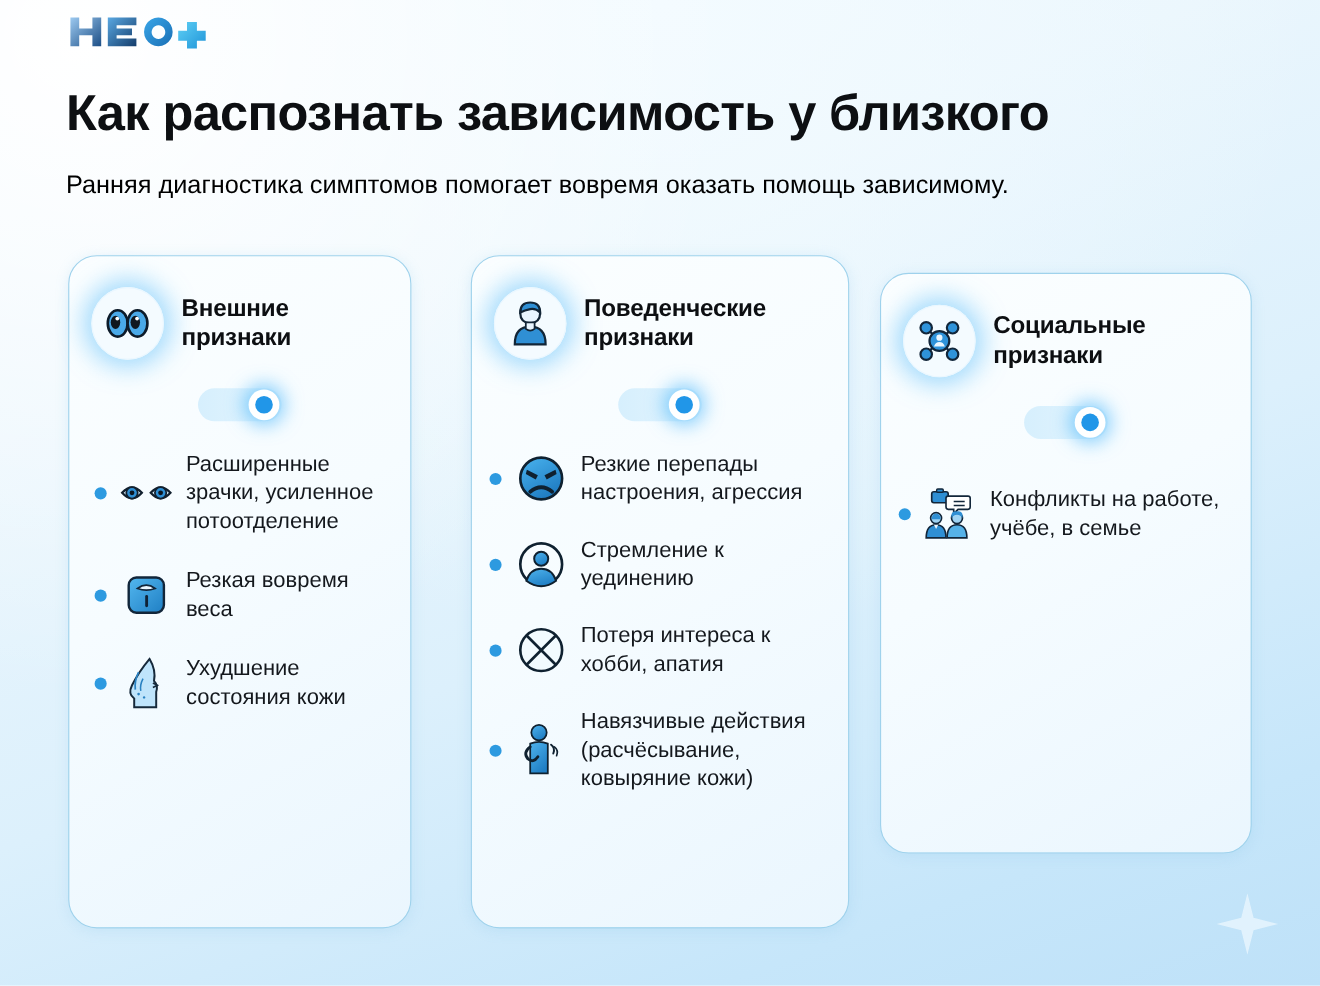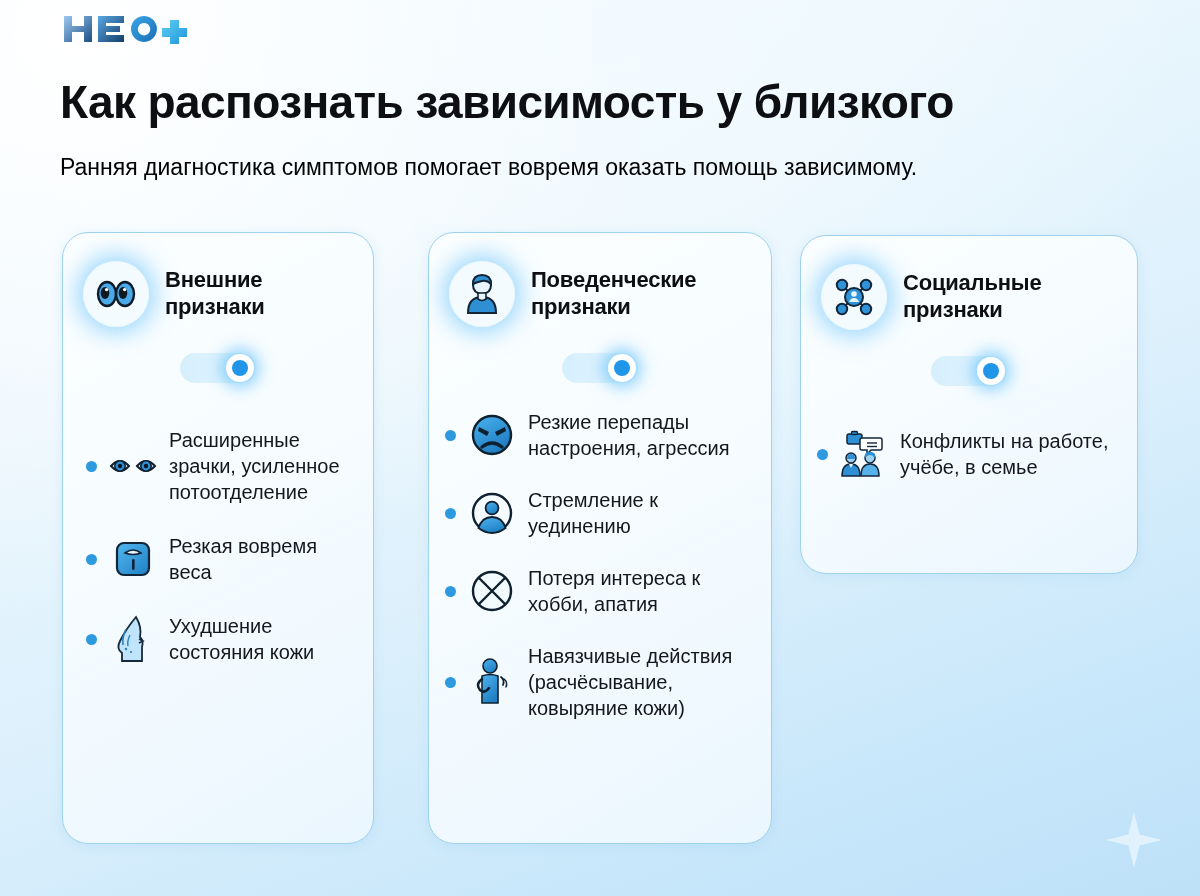--- a/index.html
+++ b/index.html
@@ -41,21 +41,21 @@
   .card{
     position:absolute;
     border:1.5px solid #9fd2ec;
     border-radius:26px;
     background:linear-gradient(150deg,#fbfeff 0%,#f6fcff 45%,#eaf6fe 100%);
     box-shadow:0 2px 12px rgba(120,190,230,.18);
     box-sizing:border-box;
   }
   .card.c1{left:62px;top:0;width:312px;height:612px;}
   .card.c2{left:428px;top:0;width:344px;height:612px;}
-  .card.c3{left:800px;top:3px;width:338px;height:339px;}
+  .card.c3{left:800px;top:16px;width:338px;height:528px;}
 
   .card-head{display:flex;align-items:center;gap:16px;padding:28px 20px 0 20px;}
   .head-badge{
     width:66px;height:66px;border-radius:50%;flex:0 0 66px;
     background:#f4fbff;
     display:flex;align-items:center;justify-content:center;
     box-shadow:0 0 22px 7px rgba(90,190,250,.55), inset 0 0 0 1px #eaf7ff;
   }
   .head-title{
     font-size:22px;font-weight:bold;color:#0d0f12;line-height:1.22;letter-spacing:-.2px;
@@ -77,21 +77,21 @@
   }
 
   
   .list{margin-top:24px;padding:0 14px 0 16px;}
   .row{display:flex;align-items:center;gap:10px;margin-bottom:22px;}
   .bullet{flex:0 0 11px;width:11px;height:11px;border-radius:50%;background:#2d9ae0;}
   .row-ico{flex:0 0 52px;width:52px;height:50px;display:flex;align-items:center;justify-content:center;}
   .row-ico svg{display:block;}
   .row-text{font-size:20px;line-height:1.30;color:#14181d;}
 
-  .c1 .list{margin-top:44px;padding-left:23px;}
+  .c1 .list{margin-top:26px;padding-left:23px;}
   .c1 .row{margin-bottom:28px;}
   .c2 .list{margin-top:26px;}
   .c2 .row{margin-bottom:26px;}
   .c3 .list{margin-top:42px;}
   .c3 .row{margin-bottom:24px;}
 </style>
 </head>
 <body>
 
 <div class="logo">

